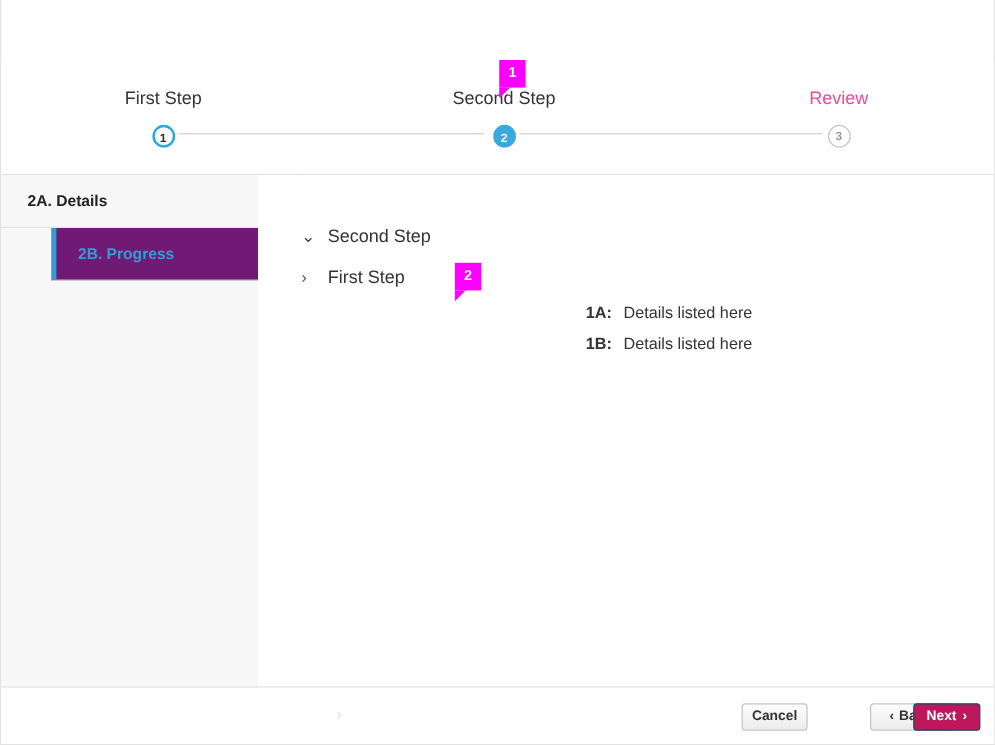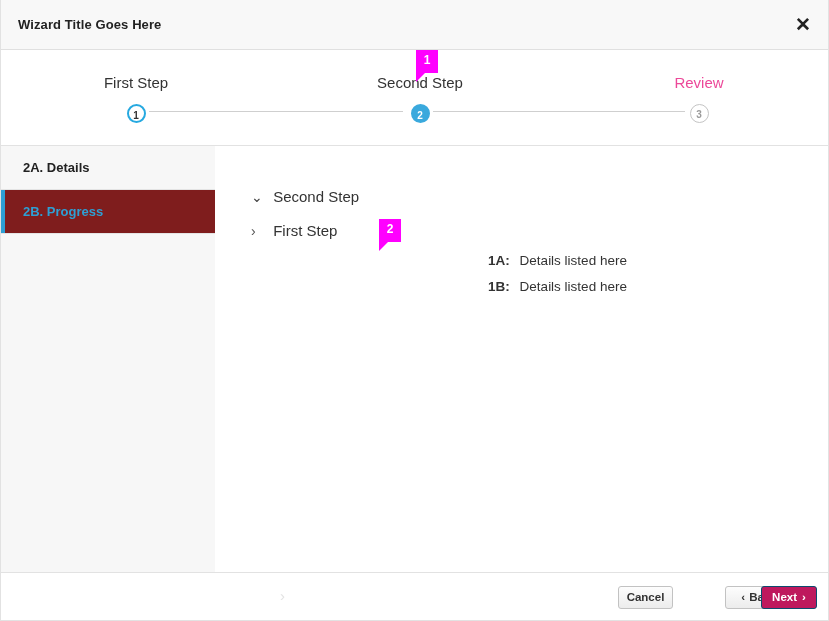--- a/index.html
+++ b/index.html
@@ -177,22 +177,23 @@
     padding-right: 16px;
     font-size: 13px;
     font-weight: bold;
     color: #222222;
     box-sizing: border-box;
     border-bottom: 1px solid #e4e4e4;
     cursor: pointer;
   }
   .side-item.first { border-top: none; }
   .side-item.selected {
-    background: #7f1d1d;
+    background: #701a75;
     color: #2e9fd4;
+    margin-left: 42px;
   }
   .side-item.selected::before {
     content: "";
     position: absolute;
     left: 0; top: 0;
     width: 4px;
     height: 100%;
     background: #2e9fd4;
   }
   .side-chevron {
@@ -299,24 +300,20 @@
   .btn-next   { left: 760px; width: 56px; }
   .btn-arrow { font-weight: bold; }
   .btn-back .btn-arrow { margin-right: 4px; }
   .btn-next .btn-arrow { margin-left: 5px; }
 </style>
 </head>
 <body>
 
 <div class="wizard">
 
-  <div class="titlebar">
-    <div class="titlebar-text">Wizard Title Goes Here</div>
-    <div class="close-btn">✕</div>
-  </div>
 
   <div class="stepper">
     <div class="step-track">
       <div class="track-seg seg-a"></div>
       <div class="track-seg seg-b"></div>
     </div>
 
     <div class="step step-1">
       <div class="step-label">First Step</div>
       <div class="step-circle circle-current">1</div>

